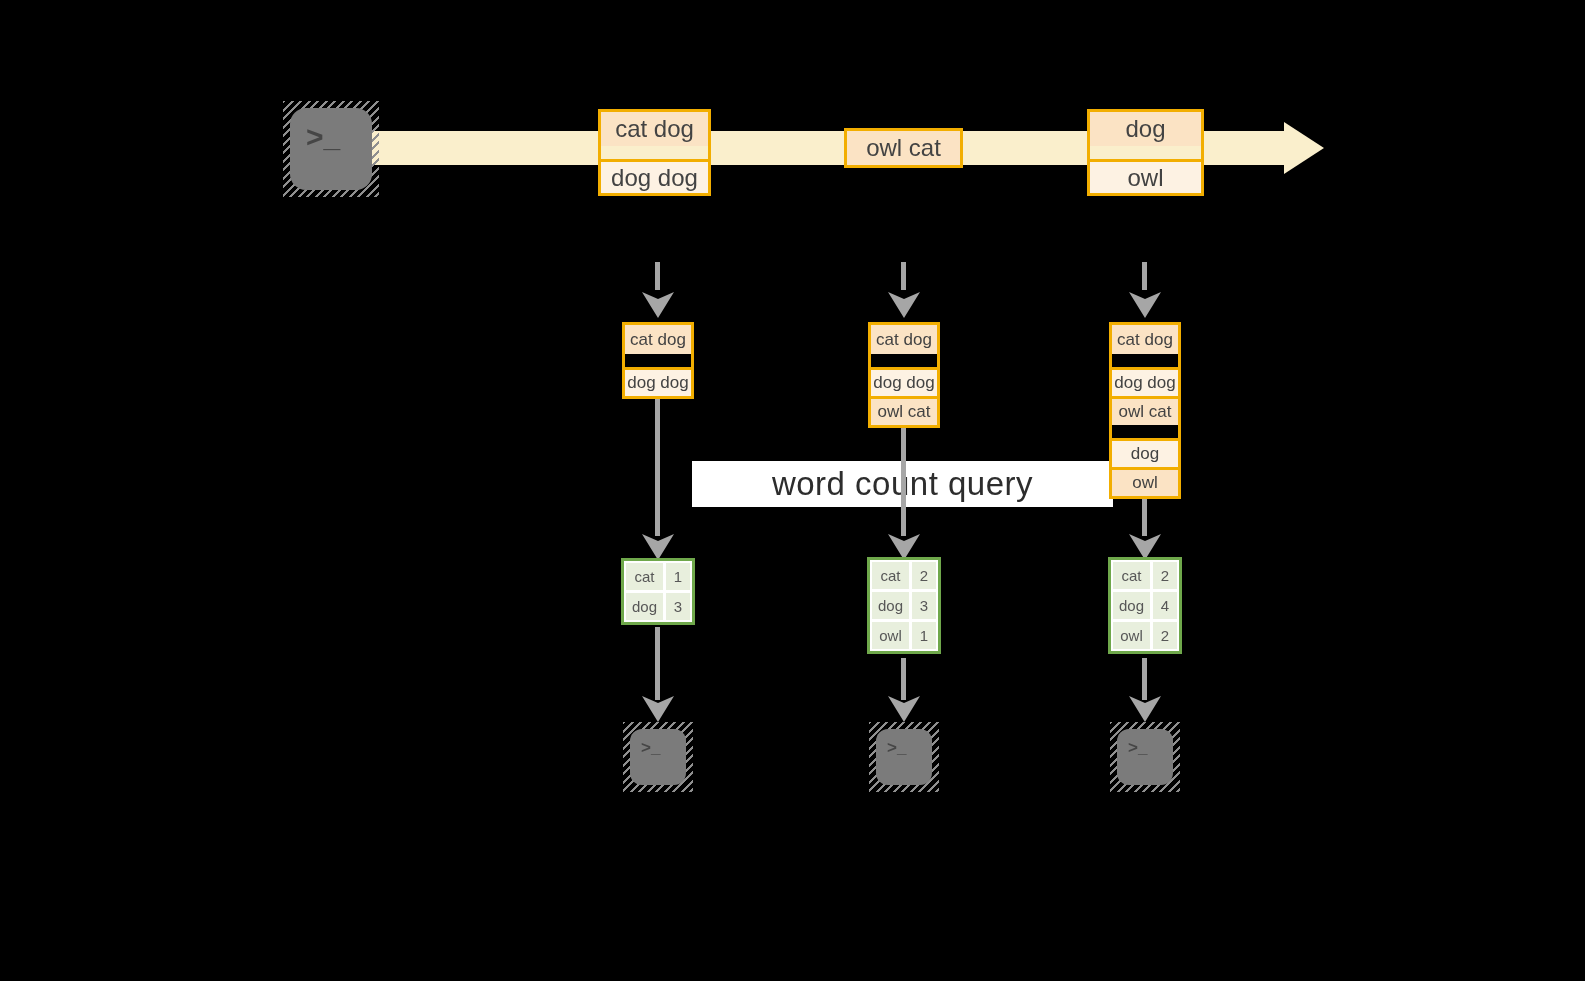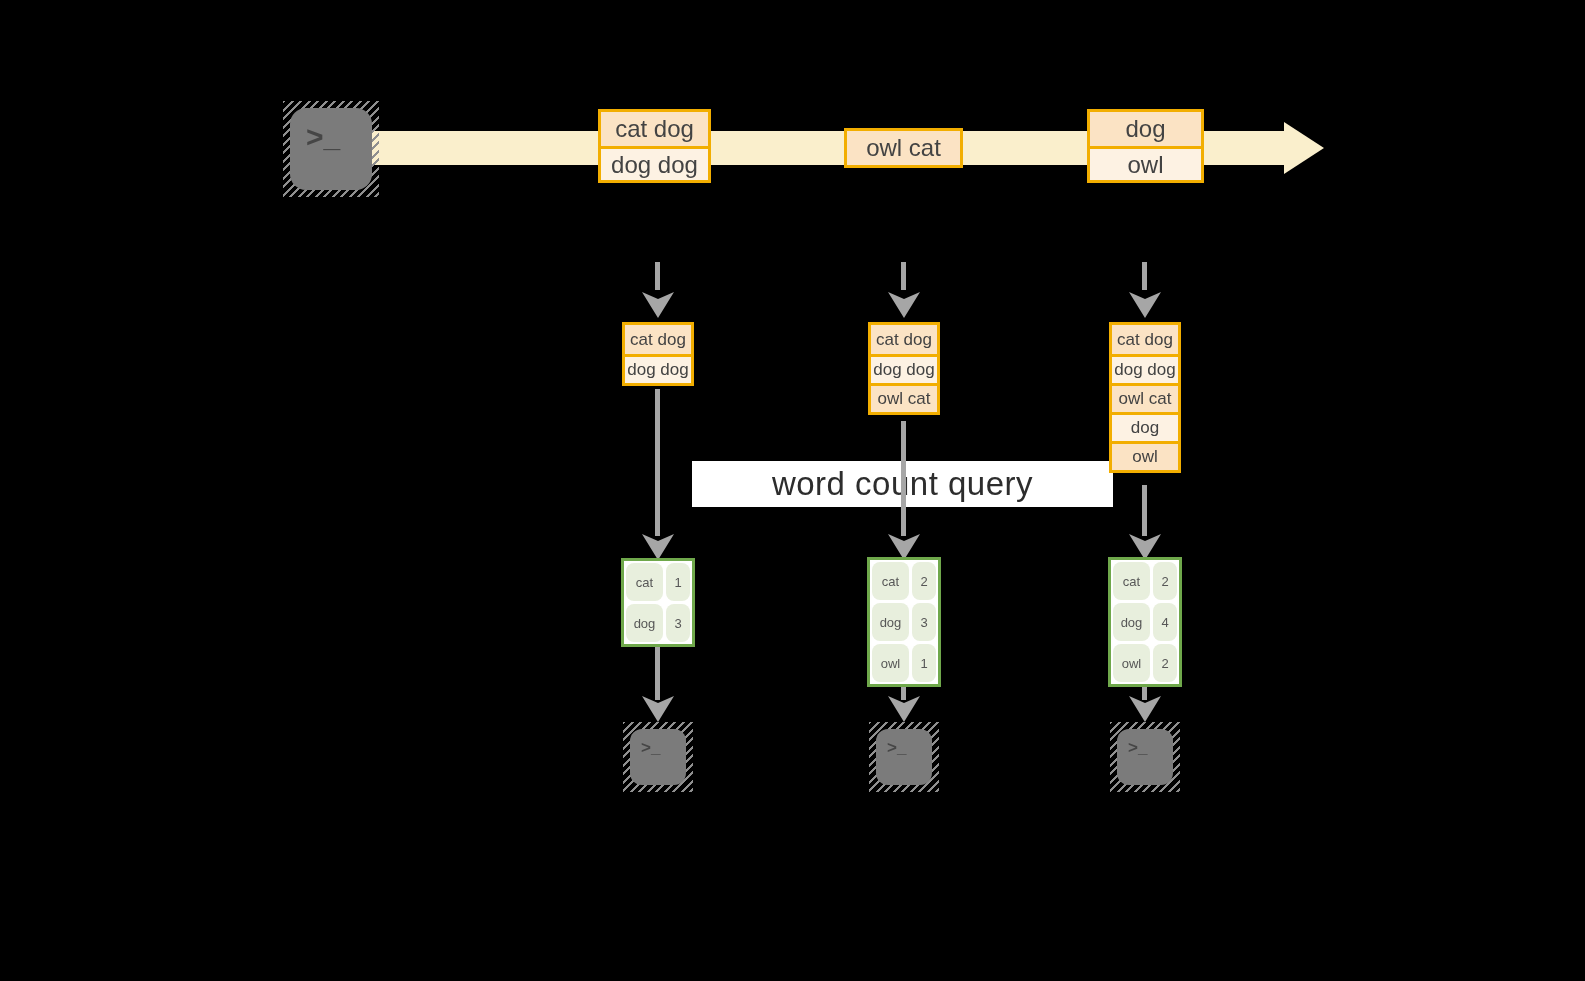--- a/index.html
+++ b/index.html
@@ -20,40 +20,40 @@
   
   .stream-band{position:absolute;left:370px;top:131px;width:914px;height:34px;background:var(--band);z-index:1;}
   .stream-head{position:absolute;left:1284px;top:122px;width:0;height:0;
     border-left:40px solid var(--band);border-top:26px solid transparent;border-bottom:26px solid transparent;z-index:1;}
 
   
   .obox{position:absolute;border:3px solid var(--orange);display:flex;flex-direction:column;z-index:4;}
   .obox .cell{display:flex;align-items:center;justify-content:center;color:var(--ink);border-top:3px solid var(--orange);}
   .obox .cell:first-child{border-top:none;}
   .cell.peach{background:var(--peach);}
-  .cell.cream{background:var(--cream);}
+  .cell.cream{background:var(--cream);margin-top:13px;}
   .batch .cell{height:34px;font-size:24px;}
   .state .cell{height:29px;font-size:17px;}
   .batch{width:113px;}
   .state{width:72px;}
 
   
   .vline{position:absolute;width:5px;background:var(--gray);z-index:3;}
   .ahead{position:absolute;width:32px;height:26px;z-index:3;}
   .ahead polygon{fill:var(--gray);}
 
   
   .query-band{position:absolute;left:692px;top:461px;width:421px;height:46px;background:#fff;z-index:2;
     display:flex;align-items:center;justify-content:center;font-size:33px;color:#2d2d2d;letter-spacing:0.5px;}
 
   
   .rtable{position:absolute;border:3px solid var(--green);background:#fff;padding:2px;z-index:4;
     display:grid;grid-template-columns:1fr 24px;gap:3px;width:74px;}
-  .rtable .rcell{background:var(--gcell);height:38px;display:flex;align-items:center;justify-content:center;
-    font-size:13px;color:#575757;border-radius:8px;}
+  .rtable .rcell{background:var(--gcell);height:27px;display:flex;align-items:center;justify-content:center;
+    font-size:15px;color:#575757;}
 
   
   .term{position:absolute;z-index:4;background:repeating-linear-gradient(135deg,#8f8f8f 0 2px,transparent 2px 6px);}
   .term-body{position:absolute;inset:7px;background:#7b7b7b;display:flex;}
   .term-glyph{color:#464646;font-weight:bold;line-height:1;}
   .term.big{left:283px;top:101px;width:96px;height:96px;}
   .term.big .term-body{border-radius:16px;}
   .term.big .term-glyph{font-size:30px;padding:14px 0 0 16px;}
   .term.small{width:70px;height:70px;top:722px;}
   .term.small .term-body{border-radius:12px;}

